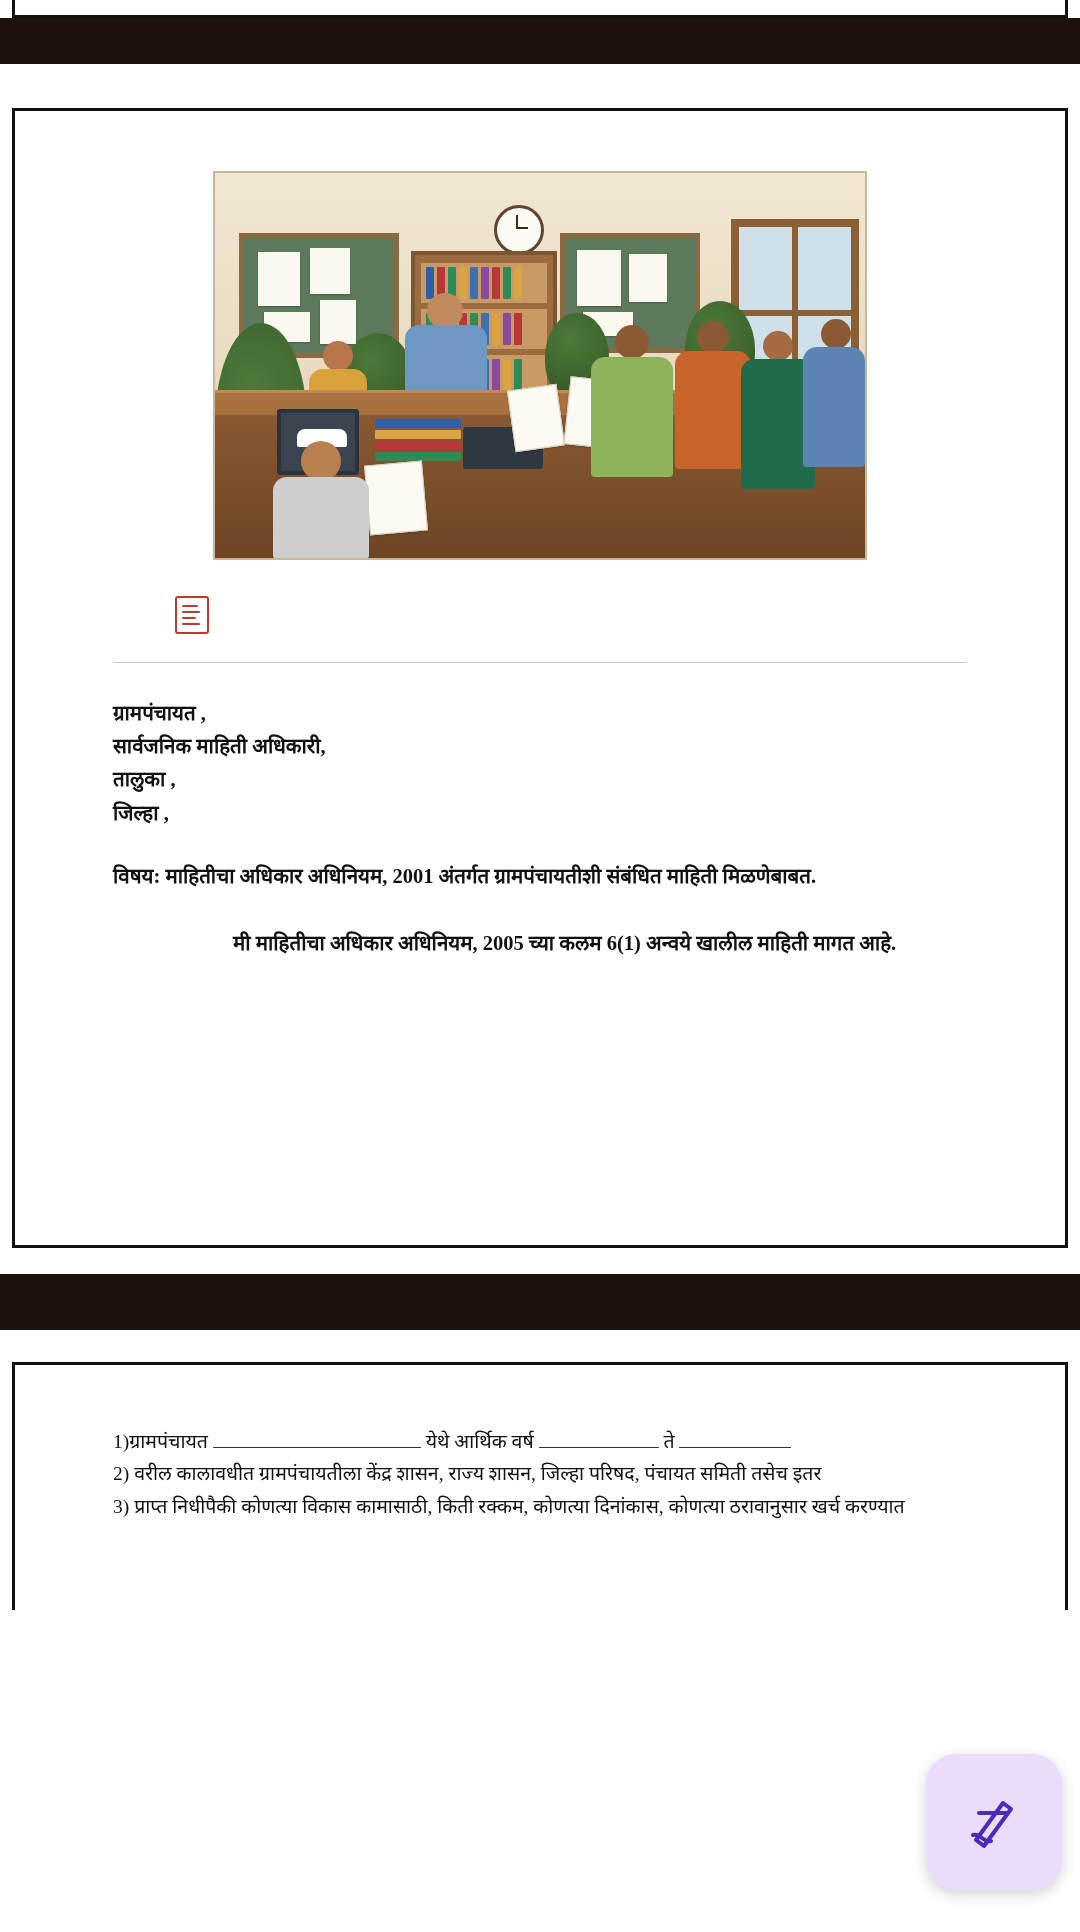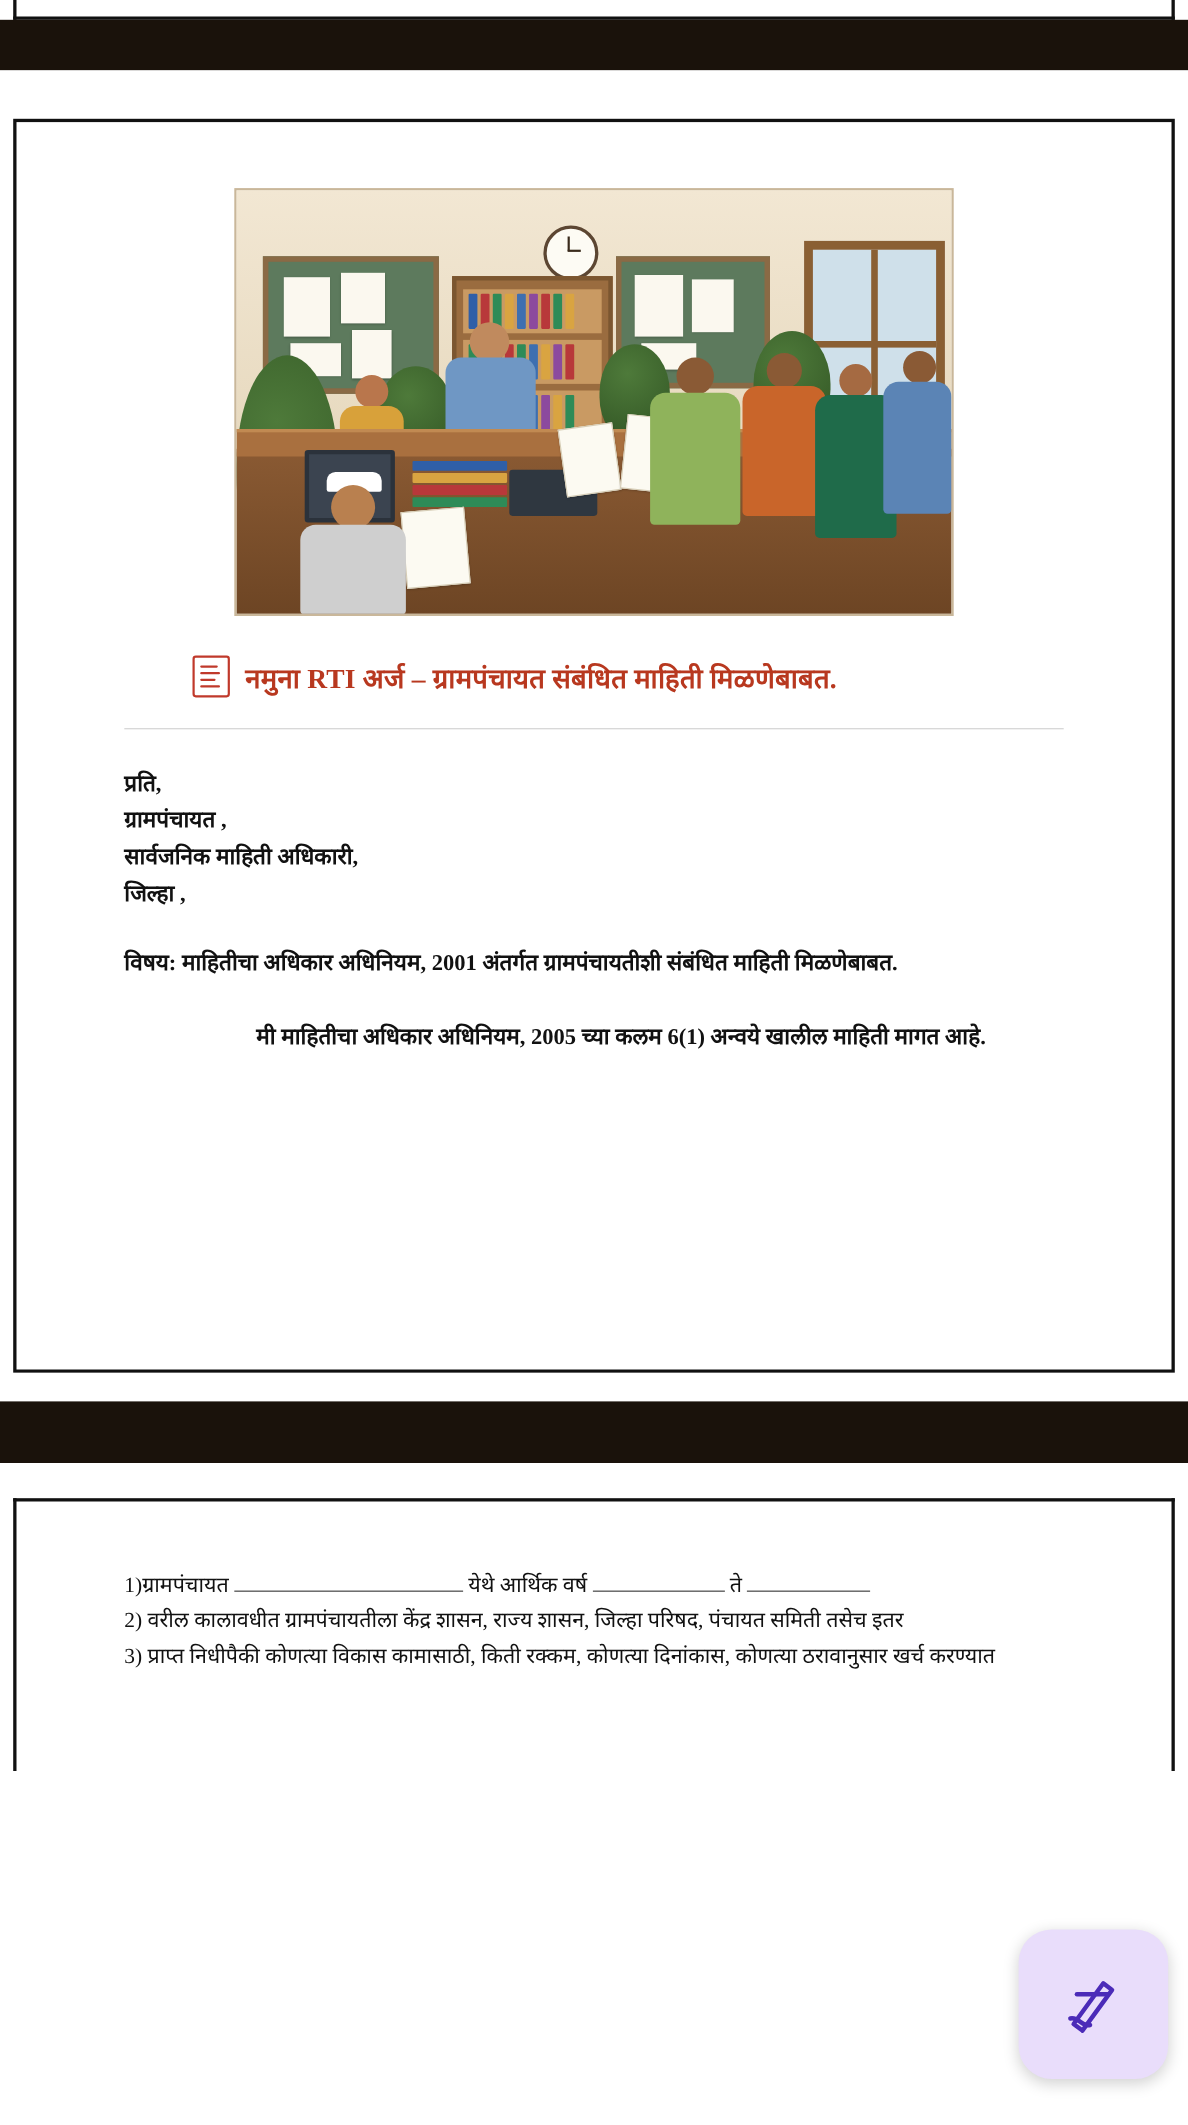--- a/index.html
+++ b/index.html
@@ -367,30 +367,29 @@
     </div>
   </div>
 
   <div class="doc-title-row">
     <span class="doc-icon">
       <i></i>
         <i></i>
         <i></i>
         <i></i>
     </span>
-    <span class="doc-title">नमुना RTI अर्ज – ग्रामपंचायत संबंधित माहिती मिळणेबाबत.</span>
   </div>
 
   <div class="divider"></div>
 
   <div class="letter">
     <div class="addr">
-      <p>प्रति,</p>
       <p>ग्रामपंचायत ,</p>
       <p>सार्वजनिक माहिती अधिकारी,</p>
+      <p>तालुका ,</p>
       <p>जिल्हा ,</p>
     </div>
     <p class="subject">विषय: माहितीचा अधिकार अधिनियम, 2001 अंतर्गत ग्रामपंचायतीशी संबंधित माहिती मिळणेबाबत.</p>
     <p class="intro">मी माहितीचा अधिकार अधिनियम, 2005 च्या कलम 6(1) अन्वये खालील माहिती मागत आहे.</p>
   </div>
 </div>
 
 <div class="page-gap" style="height:26px"></div>
 <div class="band-dark" style="height:56px"></div>
 <div class="page-gap" style="height:32px"></div>

